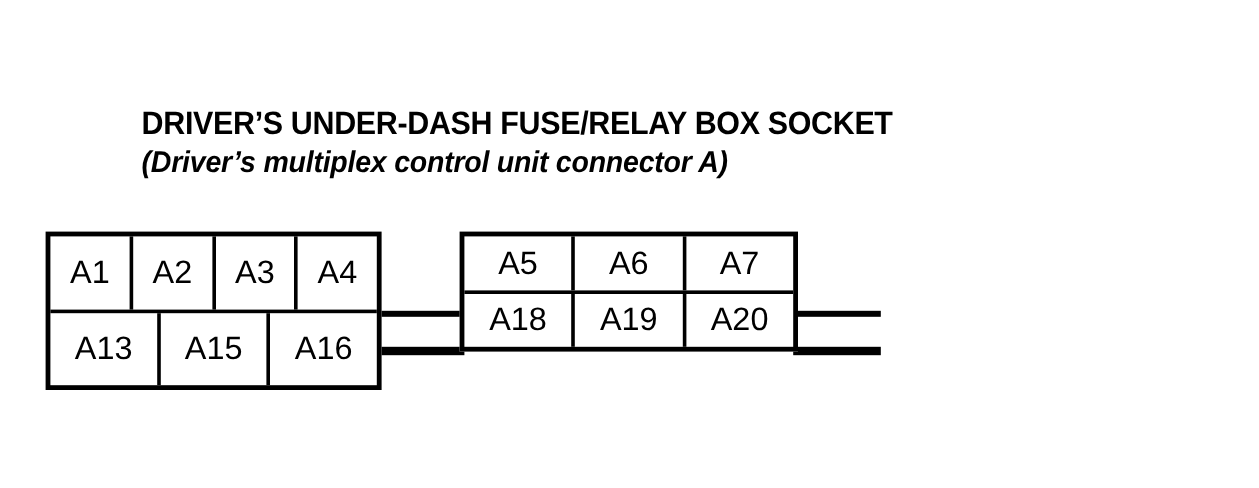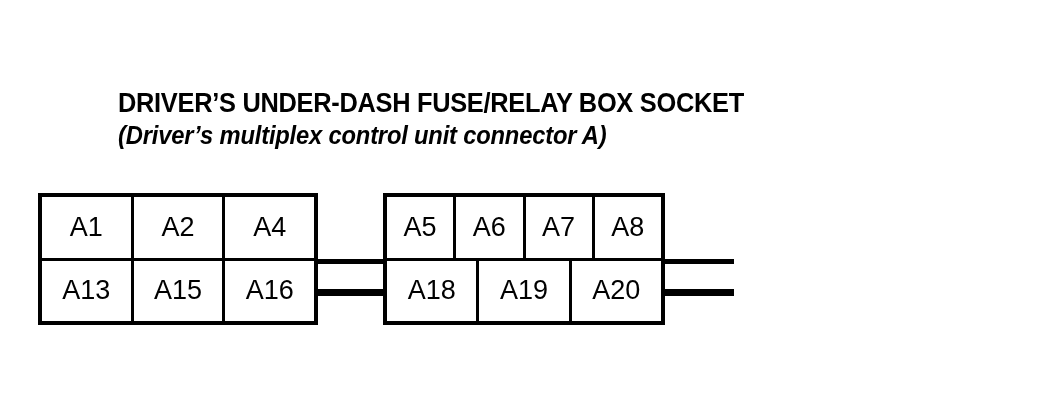--- a/index.html
+++ b/index.html
@@ -86,21 +86,21 @@
     letter-spacing: 0px;
     line-height: 1;
     white-space: nowrap;
   }
   .conn-cell:last-child {
     border-right: none;
   }
 
   
   #block-left   { left: 38px;  top: 193px; width: 280px; height: 132px; }
-  #block-middle { left: 383px; top: 193px; width: 282px; height: 132px; }
+  #block-middle { left: 383px; top: 193px; width: 282px; height: 100px; }
   #block-right  { left: 730px; top: 193px; width: 278px; height: 132px; }
 
   
   .link-upper {
     position: absolute;
     height: 5px;
     background: #000000;
     z-index: 1;
   }
   .link-lower {
@@ -121,38 +121,38 @@
   <div id="title-line-1">DRIVER’S UNDER-DASH FUSE/RELAY BOX SOCKET</div>
   <div id="title-line-2">(Driver’s multiplex control unit connector A)</div>
 </div>
 
 <div id="diagram">
 
   <div class="conn-block" id="block-left">
     <div class="conn-row row-top">
       <div class="conn-cell">A1</div>
       <div class="conn-cell">A2</div>
+      <div class="conn-cell">A3</div>
       <div class="conn-cell">A4</div>
     </div>
     <div class="conn-row row-bottom">
       <div class="conn-cell">A13</div>
       <div class="conn-cell">A15</div>
       <div class="conn-cell">A16</div>
     </div>
   </div>
 
   <div class="link-upper" id="link-upper-1"></div>
   <div class="link-lower" id="link-lower-1"></div>
 
   <div class="conn-block" id="block-middle">
     <div class="conn-row row-top">
       <div class="conn-cell">A5</div>
       <div class="conn-cell">A6</div>
       <div class="conn-cell">A7</div>
-      <div class="conn-cell">A8</div>
     </div>
     <div class="conn-row row-bottom">
       <div class="conn-cell">A18</div>
       <div class="conn-cell">A19</div>
       <div class="conn-cell">A20</div>
     </div>
   </div>
 
   <div class="link-upper" id="link-upper-2"></div>
   <div class="link-lower" id="link-lower-2"></div>

